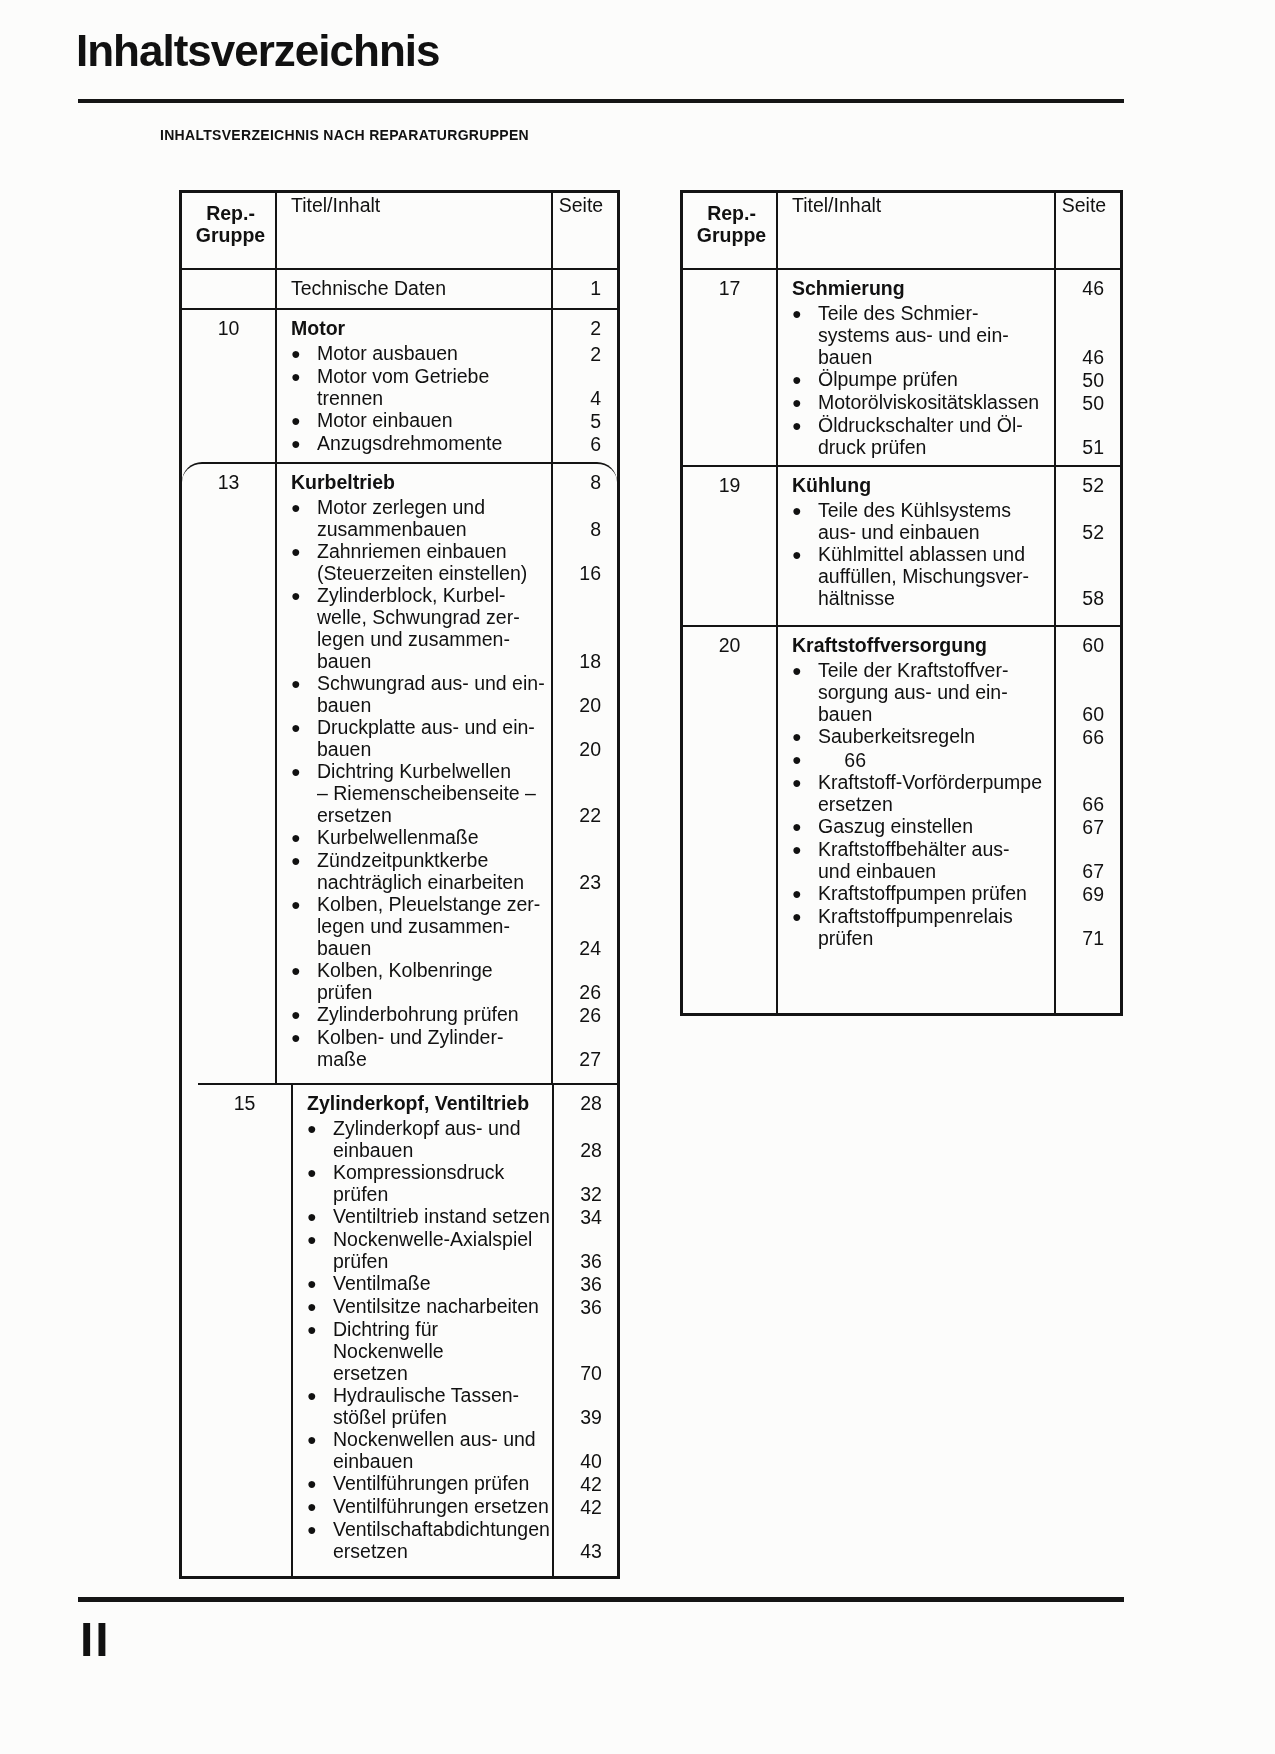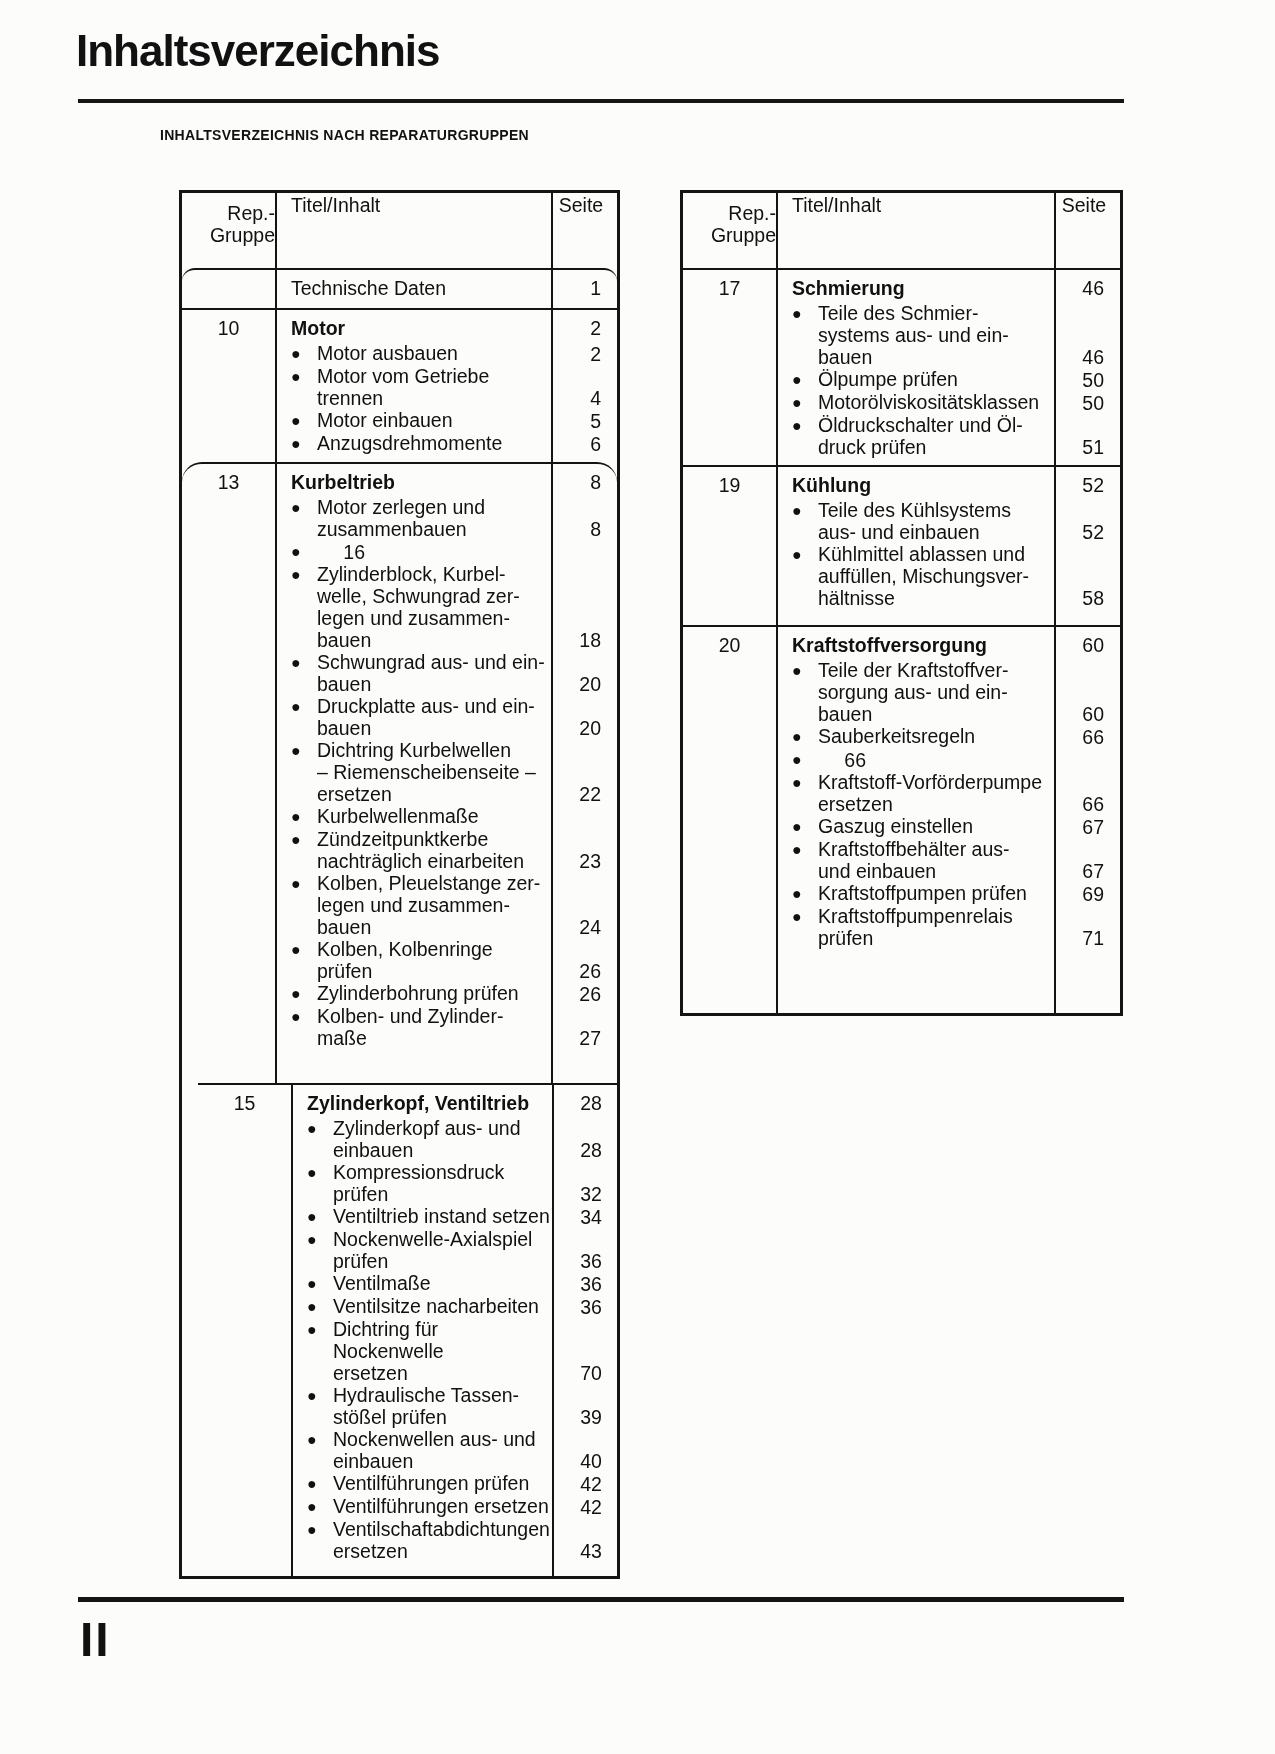--- a/index.html
+++ b/index.html
@@ -31,21 +31,21 @@
   .trow, .sec { display:flex; align-items:stretch; }
   .thead { min-height:75px; }
   .sec { border-top:2px solid #141414; }
 
   .c1 {
     flex:0 0 95px; width:95px;
     border-right:2px solid #141414;
     text-align:center; padding-top:7px;
     font-size:19.5px; line-height:22px;
   }
-  .hdr-group { text-align:right; padding-left:4px; padding-top:9px; white-space:pre-line; }
+  .hdr-group { text-align:center; padding-left:4px; padding-top:9px; white-space:pre-line;font-weight:bold; }
 
   .c2 { flex:1; position:relative; padding:7px 0 6px 14px; }
   .c2::after {
     content:""; position:absolute; top:0; bottom:0; right:64px; width:2px; background:#141414;
   }
 
   .entry { display:flex; }
   .titlerow { margin-bottom:3px; }
   .bullet { flex:0 0 26px; font-size:16px; line-height:22px; padding-top:1px; }
   .etext {
@@ -57,21 +57,21 @@
   .epage {
     flex:0 0 64px; width:64px;
     text-align:right; padding-right:16px;
     align-self:flex-end;
     font-size:19.5px; line-height:22px;
   }
   .hdr-c2 { padding-top:1px; }
   .seite-hdr { align-self:flex-start; text-align:center; padding-right:8px;margin-left:18px; }
 
   
-  .toc-left  .s0 { min-height:38px;border-radius:13px;  }
+  .toc-left  .s0 { min-height:38px;  }
   .toc-left  .s1 { min-height:154px; }
   .toc-left  .s2 { min-height:621px;border-radius:20px; }
   .toc-left  .s3 { min-height:493px;margin-left:16px; }
   .toc-right .s0 { min-height:197px; }
   .toc-right .s1 { min-height:160px; }
   .toc-right .s2 { min-height:388px; }
 
   .rule-bottom {
     position:absolute; left:78px; top:1597px; width:1046px; height:5px; background:#151515;
   }
@@ -150,20 +150,22 @@
       </div>
       <div class="elist">
             <div class="entry">
     <span class="bullet">●</span>
     <span class="etext">Motor zerlegen und
 zusammenbauen</span>
     <span class="epage">8</span>
   </div>
             <div class="entry">
     <span class="bullet">●</span>
+    <span class="etext">Zahnriemen einbauen
+(Steuerzeiten einstellen)</span>
     <span class="epage">16</span>
   </div>
             <div class="entry">
     <span class="bullet">●</span>
     <span class="etext">Zylinderblock, Kurbel-
 welle, Schwungrad zer-
 legen und zusammen-
 bauen</span>
     <span class="epage">18</span>
   </div>

